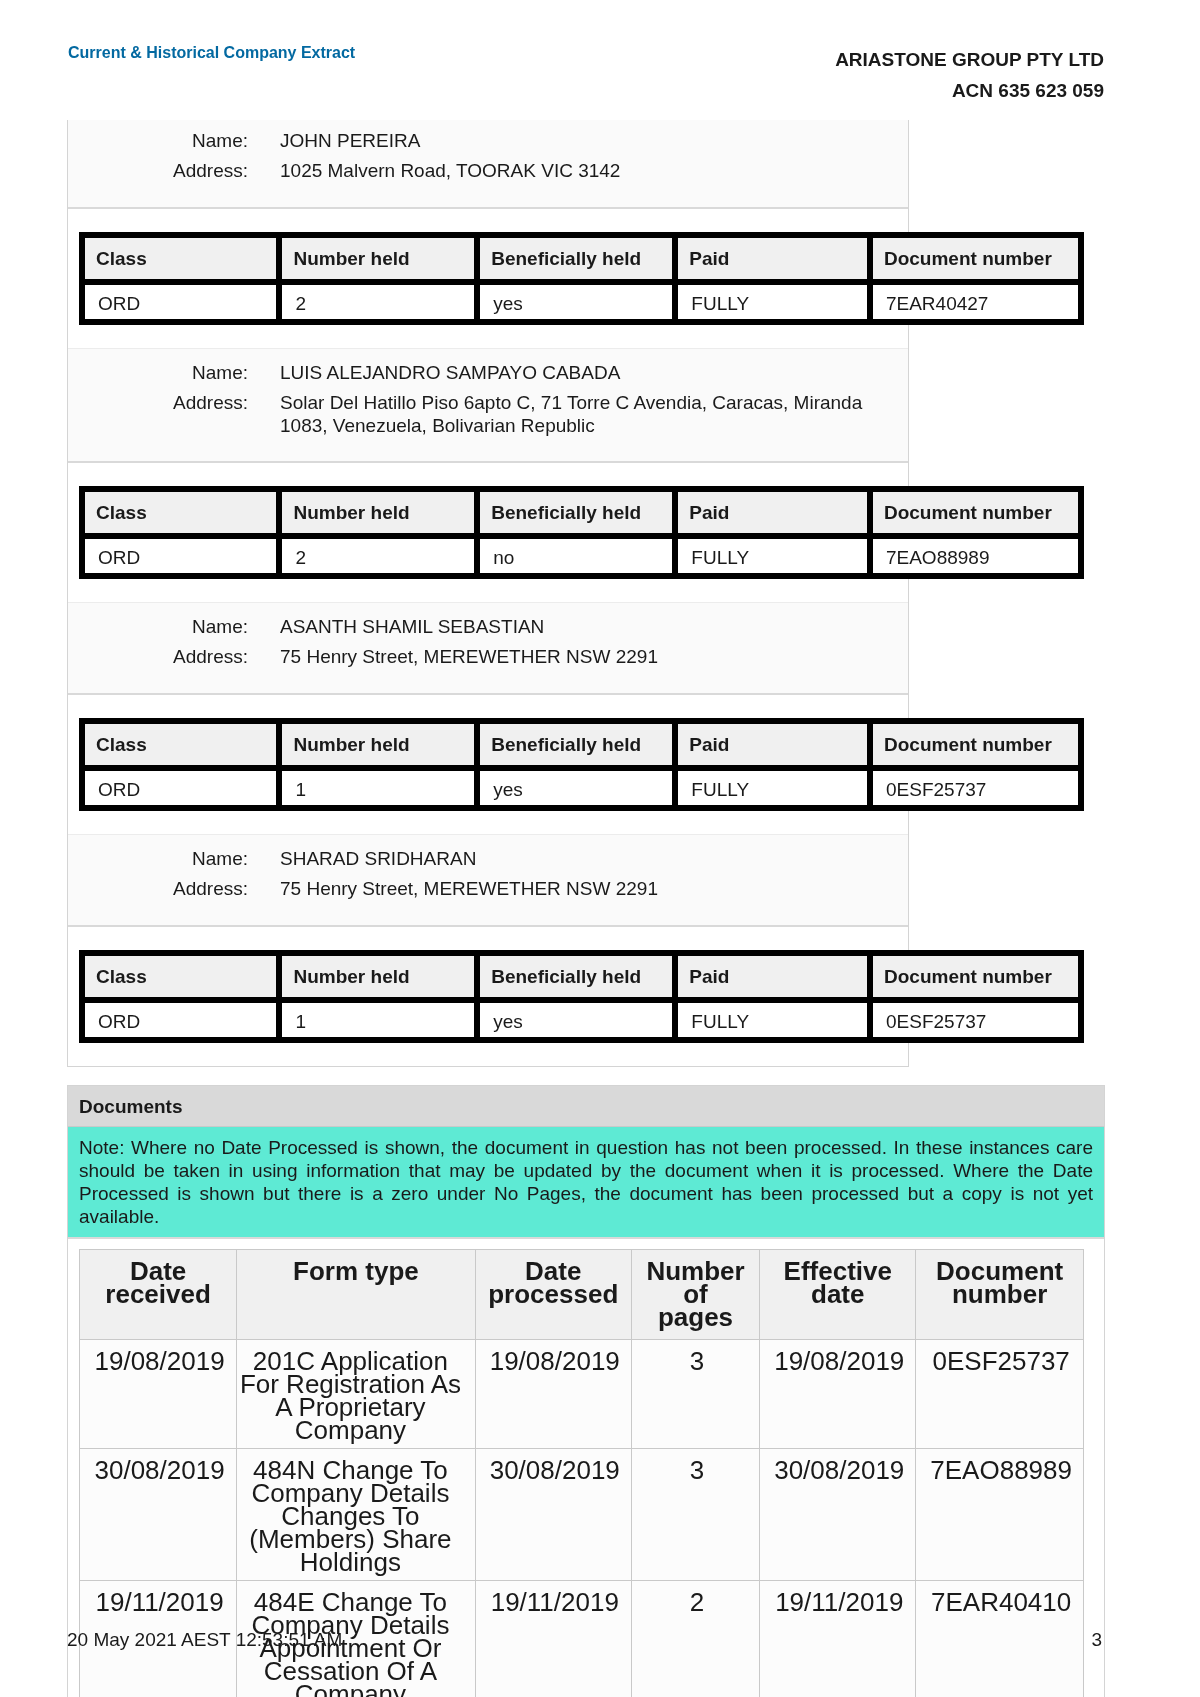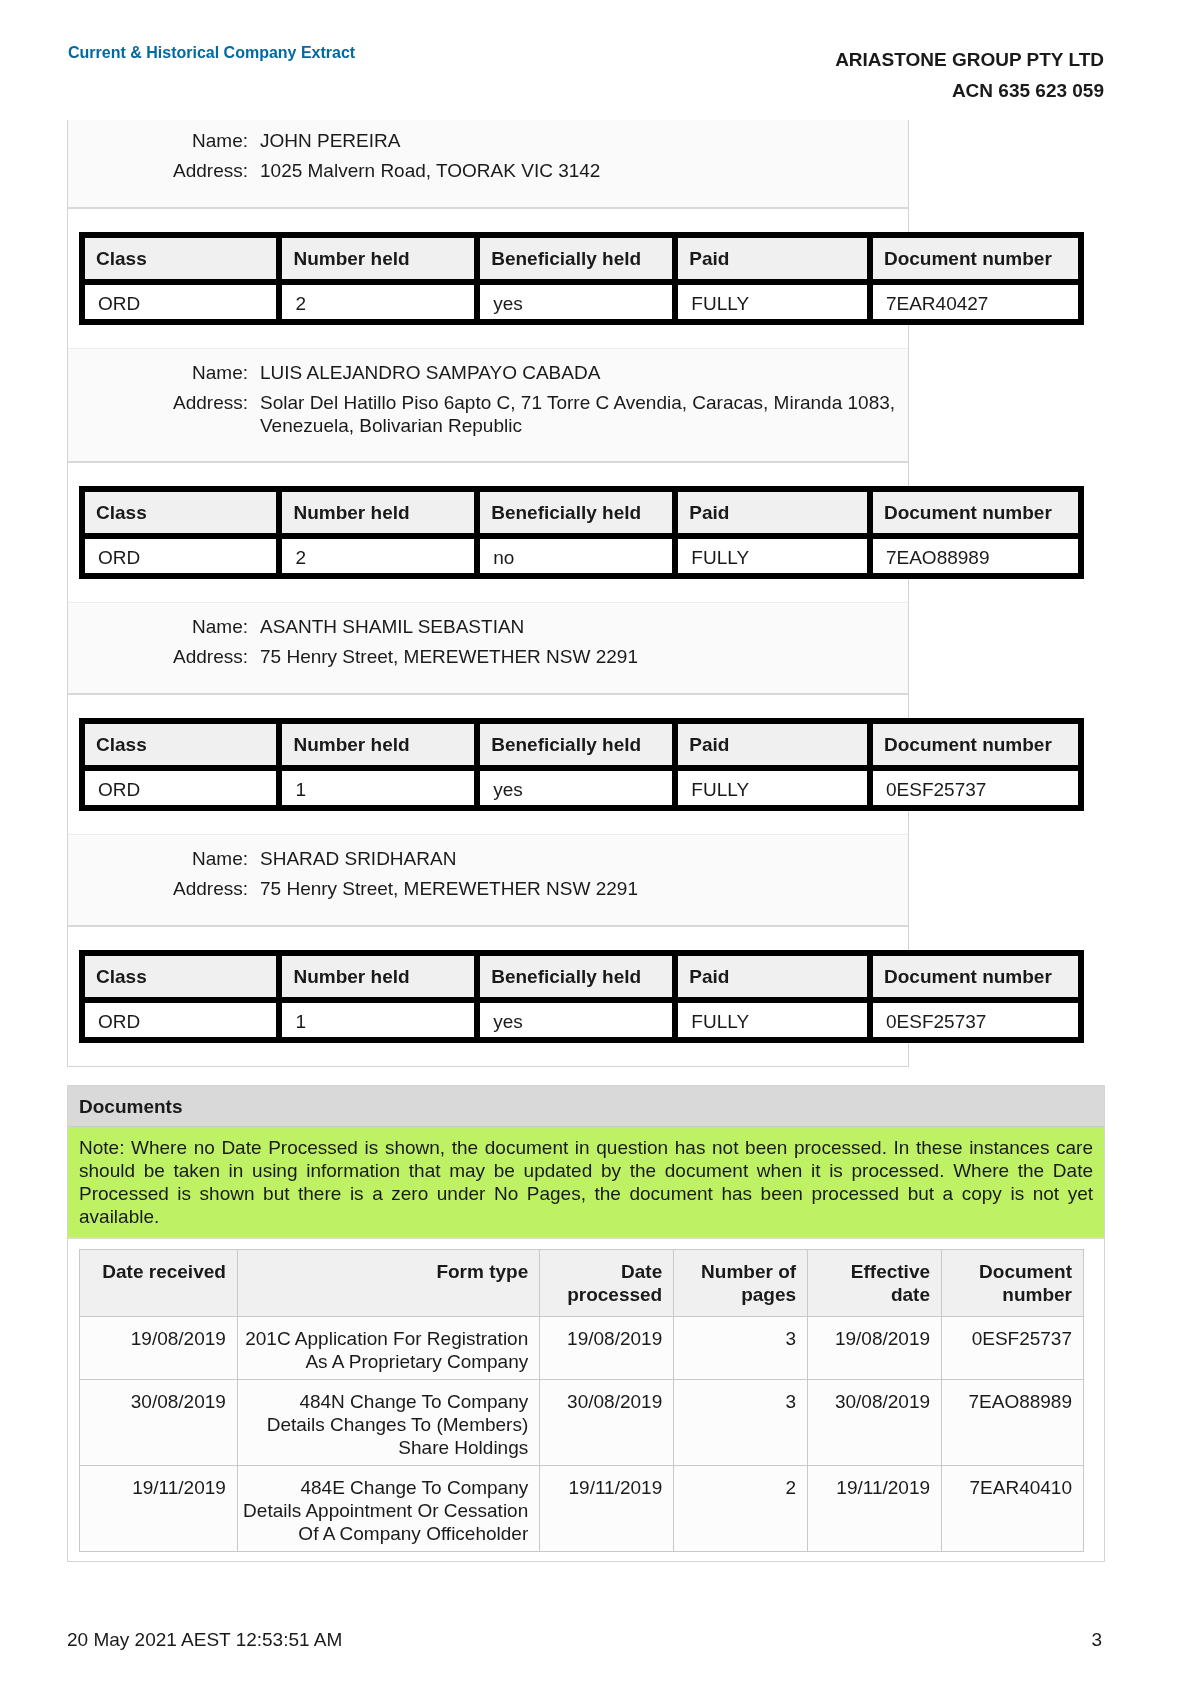--- a/index.html
+++ b/index.html
@@ -8,38 +8,38 @@
 
   .hdr-title { position: absolute; left: 68px; top: 44px; font-size: 16px; font-weight: bold; color: #0369a1; }
   .hdr-company { position: absolute; right: 96px; top: 44px; text-align: right; font-weight: bold; font-size: 19px; line-height: 31px; color: #1a1a1a; }
 
   .members-box { position: absolute; left: 67px; top: 120px; width: 842px; border: 1px solid #d4d4d4; border-top: none; background: #ffffff; }
   .person { background: #fafafa; border-bottom: 2px solid #d9d9d9; padding: 6px 0 24px 0; }
   .person.first { padding-top: 3px; }
   .person.mid { border-top: 1px solid #ececec; }
   .kv { display: flex; line-height: 24px; margin-top: 6px; }
   .kv .k { width: 192px; text-align: right; padding-right: 12px; color: #1a1a1a; }
-  .kv .v { flex: 1; padding-right: 10px; }
+  .kv .v { flex: 1; padding-right: 10px; margin-left: 20px; }
   .kv .v.multi { line-height: 23px; }
 
   .share-wrap { padding: 23px 32px 23px 11px; }
   table.share { width: 1005px; border-collapse: collapse; }
   table.share th, table.share td { border: 6px solid #000000; text-align: left; font-size: 19px; }
   table.share th { background: #f0f0f0; font-weight: bold; height: 47px; padding: 0 11px; }
   table.share td { height: 40px; padding: 4px 13px 0 13px; background: #ffffff; }
   table.share col.c1 { width: 199px; } table.share col.c2 { width: 199px; }
   table.share col.c3 { width: 199px; } table.share col.c4 { width: 196px; }
   table.share col.c5 { width: 212px; }
 
   .docs-box { position: absolute; left: 67px; top: 1085px; width: 1038px; border: 1px solid #d4d4d4; }
   .docs-title { background: #d9d9d9; font-weight: bold; height: 41px; line-height: 41px; padding-left: 11px; border-bottom: 1px solid #c9c9c9; }
-  .docs-note { padding: 9px 11px 9px 11px; text-align: justify; line-height: 23px; background: #bef264; border-bottom: 2px solid #d9d9d9; }
+  .docs-note { padding: 9px 11px 9px 11px; text-align: justify; line-height: 23px; background: #5eead4; border-bottom: 2px solid #d9d9d9; }
   .docs-wrap { padding: 10px 32px 9px 11px; }
   table.docs { width: 1005px; border-collapse: collapse; }
-  table.docs th, table.docs td { border: 1px solid #c9c9c9; text-align: right; vertical-align: top; font-size: 19px; }
+  table.docs th, table.docs td { border: 1px solid #c9c9c9; text-align: center; vertical-align: top; font-size: 26px; }
   table.docs th { background: #f0f0f0; font-weight: bold; padding: 10px 11px; line-height: 23px; height: 65px; }
   table.docs td { padding: 10px 11px 6px 14px; line-height: 23px; background: #fcfcfc; }
   table.docs td.ft { padding-left: 0; }
   table.docs col.d1 { width: 158px; } table.docs col.d2 { width: 303px; }
   table.docs col.d3 { width: 134px; } table.docs col.d4 { width: 134px; }
   table.docs col.d5 { width: 134px; } table.docs col.d6 { width: 142px; }
 
   .footer-left { position: absolute; left: 67px; top: 1629px; font-size: 19px; }
   .footer-right { position: absolute; right: 98px; top: 1629px; font-size: 19px; }
 </style>

